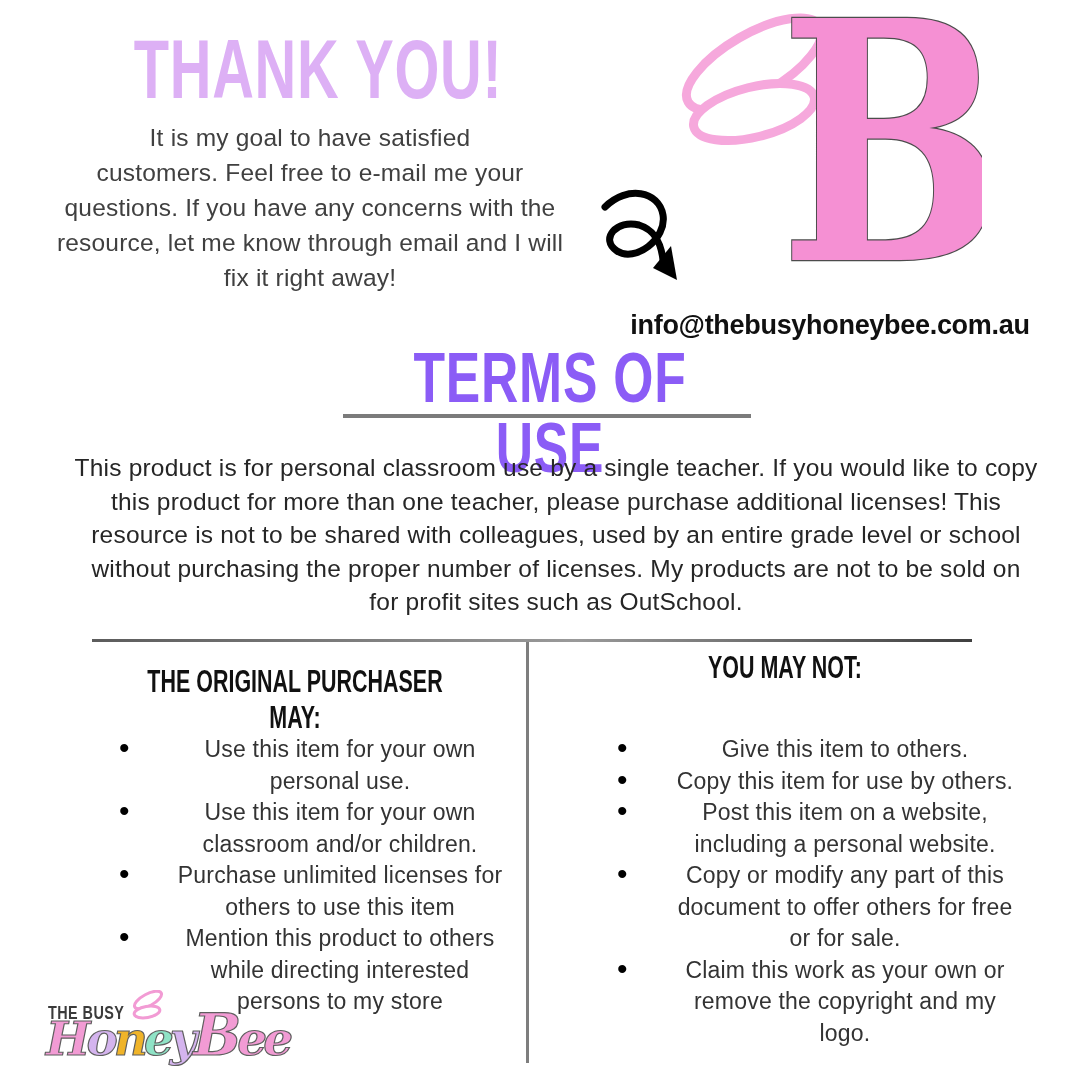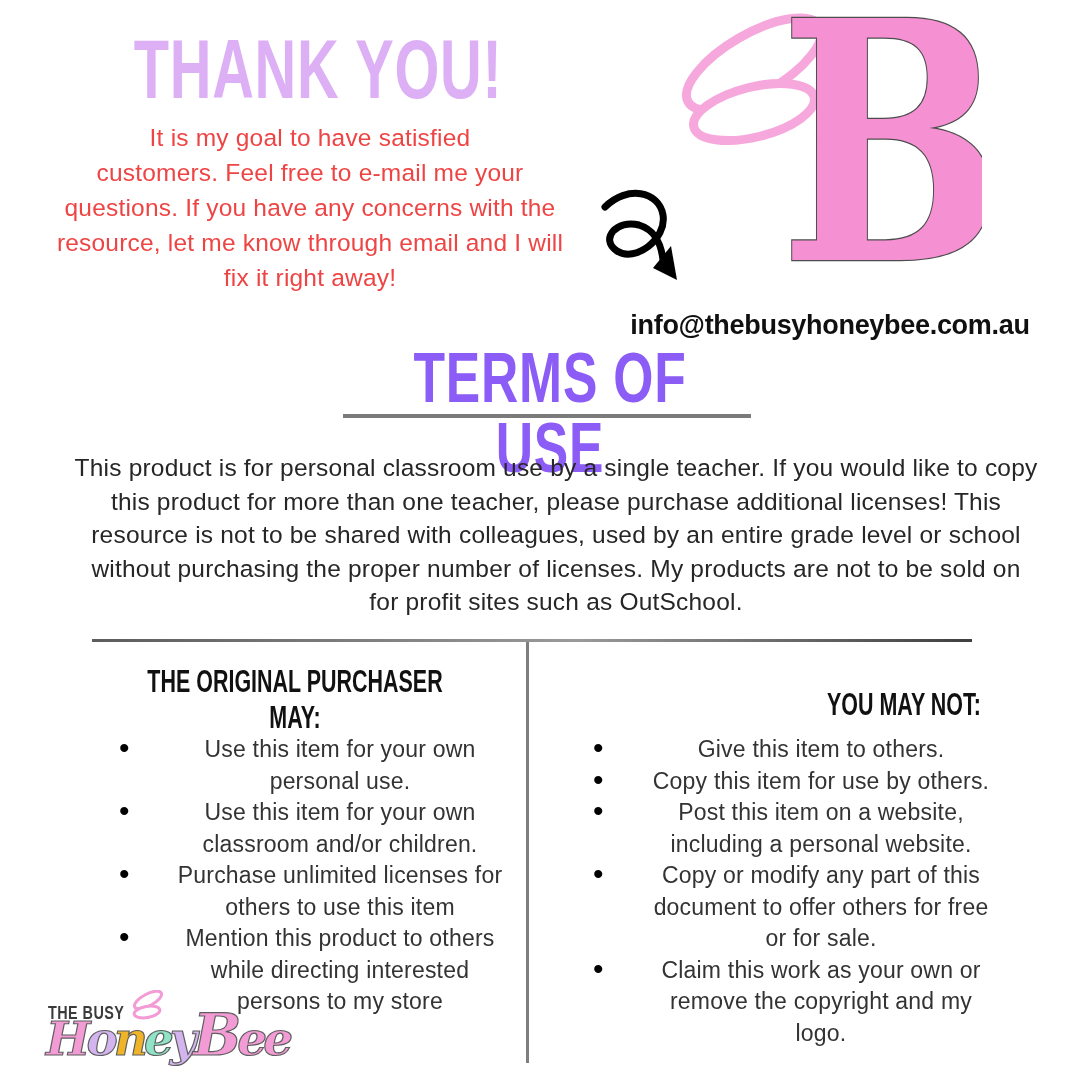--- a/index.html
+++ b/index.html
@@ -12,21 +12,21 @@
   .preline{white-space:pre-line;}
 
   
   .thankyou{
     left:55px;top:22px;width:510px;margin:8px;text-align:center;
     font-weight:bold;font-size:78px;line-height:1.0;color:#DDB0F5;
   }
   .thankyou .squish{display:inline-block;transform:scale(0.74,1.06);transform-origin:center;letter-spacing:1px;}
   .intro{
     left:22px;top:120px;width:576px;margin:0;
-    font-size:24.5px;line-height:35px;color:#ef4444;letter-spacing:.2px;
+    font-size:24.5px;line-height:35px;color:#404040;letter-spacing:.2px;
   }
 
   
   .doodle{left:593px;top:183px;}
   .beelogo{left:652px;top:6px;}
   .email{
     left:605px;top:310px;width:450px;margin:0;
     font-size:27px;font-weight:bold;color:#101010;letter-spacing:-.3px;
   }
 
@@ -43,33 +43,33 @@
   }
 
   
   .hline{left:92px;top:639px;width:880px;height:3px;background:linear-gradient(90deg,#5c5c5c,#9a9a9a 55%,#3f3f3f);}
   .vline{left:526px;top:642px;width:3px;height:421px;background:#7e7e7e;}
   .col-h{
     margin:0;font-weight:bold;font-size:29px;line-height:1.1;color:#111;
   }
   .col-h .squish{display:inline-block;transform:scale(0.74,1.1);transform-origin:center;}
   .col-h-left{left:80px;top:668px;width:430px;text-align:center;}
-  .col-h-right{left:562px;top:689px;width:446px;text-align:right;}
+  .col-h-right{left:562px;top:652px;width:446px;text-align:center;}
   ul.bullets{list-style:none;margin:17px;padding:0;}
   ul.bullets li{
     position:relative;text-align:center;white-space:pre-line;
     font-size:23px;line-height:31.5px;color:#333;letter-spacing:.2px;
   }
   ul.bullets li::before{
     content:"\2022";position:absolute;top:-2px;font-size:30px;color:#000;
   }
   .list-left{left:92px;top:717px;width:420px;}
   .list-left li{padding-left:42px;}
   .list-left li::before{left:10px;}
-  .list-right{left:532px;top:717px;width:482px;}
+  .list-right{left:556px;top:717px;width:482px;}
   .list-right li{padding-left:62px;}
   .list-right li::before{left:44px;}
 
   
   .brand{left:18px;top:988px;width:250px;height:92px;}
   .brand-top{
     position:absolute;left:30px;top:16px;margin:0;
     font-size:16px;font-weight:bold;color:#3b3b3b;letter-spacing:.5px;
     transform:scale(0.9,1.15);transform-origin:left center;
   }

